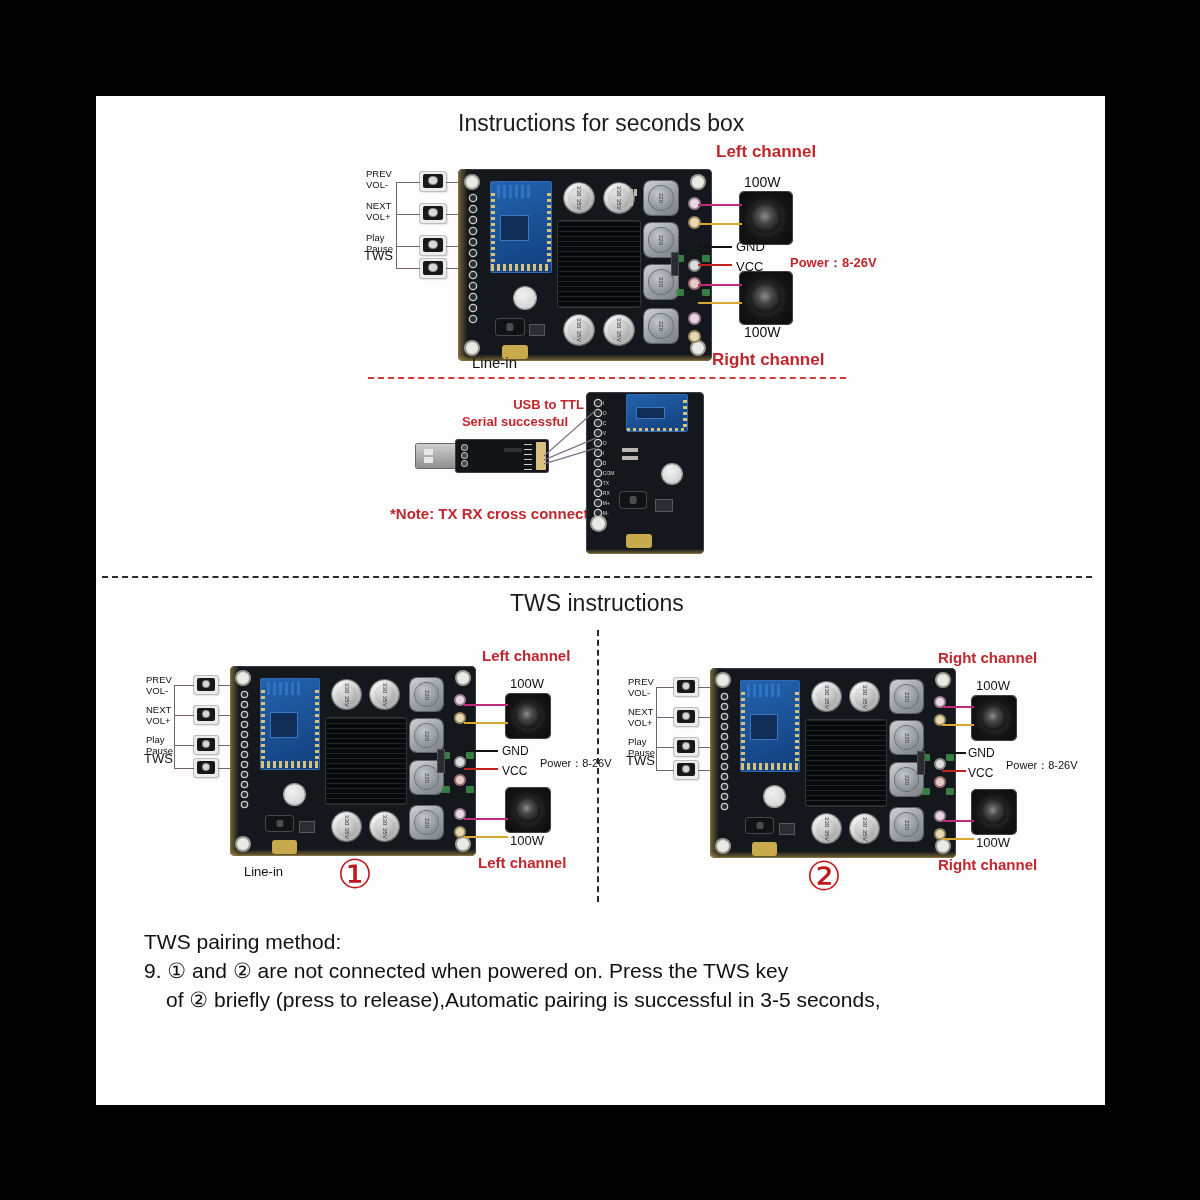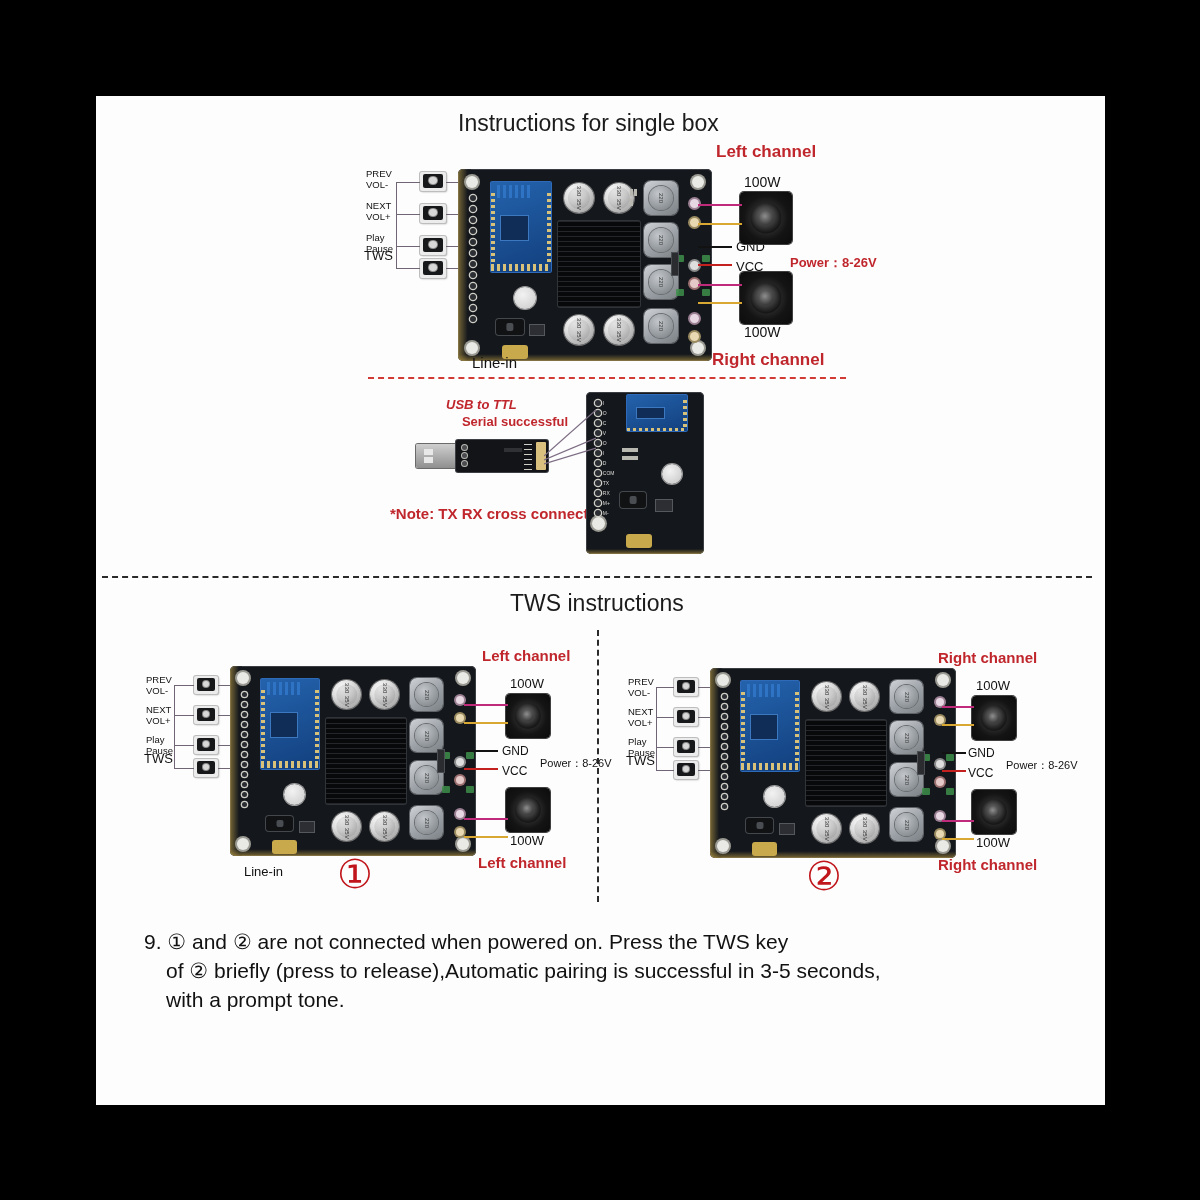--- a/index.html
+++ b/index.html
@@ -152,21 +152,21 @@
     border-radius:2px;box-shadow:0 0 0 1px #6a6a6a;}
   .usbA:before{content:"";position:absolute;left:18%;top:20%;width:22%;height:24%;background:#e8e8e8;}
   .usbA:after{content:"";position:absolute;left:18%;top:56%;width:22%;height:24%;background:#e8e8e8;}
   .usbPCB{position:absolute;background:#131417;border-radius:2px;box-shadow:0 0 0 1px #3c3f44;}
 </style>
 </head>
 <body>
 
 <div id="page">
 
-  <div class="abs ttl" style="left:362px;top:14px;">Instructions for single box</div>
+  <div class="abs ttl" style="left:362px;top:14px;">Instructions for seconds box</div>
 
   <div class="abs" style="left:270px;top:72px;">
     <div class="blklbl small">PREV</div>
     <div class="blklbl small">VOL-</div>
   </div>
   <div class="abs" style="left:270px;top:104px;">
     <div class="blklbl small">NEXT</div>
     <div class="blklbl small">VOL+</div>
   </div>
   <div class="abs" style="left:270px;top:136px;">
@@ -294,21 +294,21 @@
 
   <div class="wire wpink abs" style="left:602px;top:108px;width:44px;"></div>
   <div class="wire wyell abs" style="left:602px;top:127px;width:44px;"></div>
   <div class="wire wpink abs" style="left:602px;top:188px;width:44px;"></div>
   <div class="wire wyell abs" style="left:602px;top:206px;width:44px;"></div>
   <div class="wire wblk abs" style="left:602px;top:150px;width:34px;"></div>
   <div class="wire wred abs" style="left:602px;top:168px;width:34px;"></div>
 
   <div class="abs hdash-red" style="left:272px;top:281px;width:478px;"></div>
 
-  <div class="abs redlbl" style="left:350px;top:301px;font-size:13px;text-align:left;width:138px;font-style:italic;">USB to TTL</div>
+  <div class="abs redlbl" style="left:350px;top:301px;font-size:13px;text-align:right;width:138px;">USB to TTL</div>
   <div class="abs redlbl" style="left:350px;top:318px;font-size:13px;text-align:center;width:138px;">Serial successful</div>
   <div class="abs redlbl" style="left:294px;top:409px;font-size:15px;">*Note: TX RX cross connection</div>
 
   <div class="usbmod" style="left:320px;top:344px;width:140px;height:32px;">
     <div class="usbA" style="left:0;top:4px;width:42px;height:24px;"></div>
     <div class="usbPCB" style="left:40px;top:0;width:92px;height:32px;">
       <div class="abs" style="left:6px;top:5px;width:5px;height:5px;border-radius:50%;background:#4a4c50;box-shadow:0 0 0 1px #b9b9b2;"></div>
       <div class="abs" style="left:6px;top:13px;width:5px;height:5px;border-radius:50%;background:#4a4c50;box-shadow:0 0 0 1px #b9b9b2;"></div>
       <div class="abs" style="left:6px;top:21px;width:5px;height:5px;border-radius:50%;background:#4a4c50;box-shadow:0 0 0 1px #b9b9b2;"></div>
       <div class="abs" style="left:48px;top:8px;width:18px;height:4px;background:#2f3135;"></div>
@@ -641,18 +641,18 @@
   <div class="wire wpink abs" style="left:846px;top:610px;width:32px;"></div>
   <div class="wire wyell abs" style="left:846px;top:628px;width:32px;"></div>
   <div class="wire wpink abs" style="left:846px;top:724px;width:32px;"></div>
   <div class="wire wyell abs" style="left:846px;top:742px;width:32px;"></div>
   <div class="wire wblk abs" style="left:846px;top:656px;width:24px;"></div>
   <div class="wire wred abs" style="left:846px;top:674px;width:24px;"></div>
 
   <div class="abs circnum" style="left:710px;top:760px;">②</div>
 
   <div class="abs" style="left:48px;top:831px;width:940px;color:#111;font-size:21px;line-height:29px;">
+    <div>TWS pairing method:</div>
     <div>9. ① and ② are not connected when powered on. Press the TWS key</div>
     <div style="padding-left:22px;">of ② briefly (press to release),Automatic pairing is successful in 3-5 seconds,</div>
-    <div style="padding-left:22px;">with a prompt tone.</div>
   </div>
 
 </div>
 
 </body></html>

